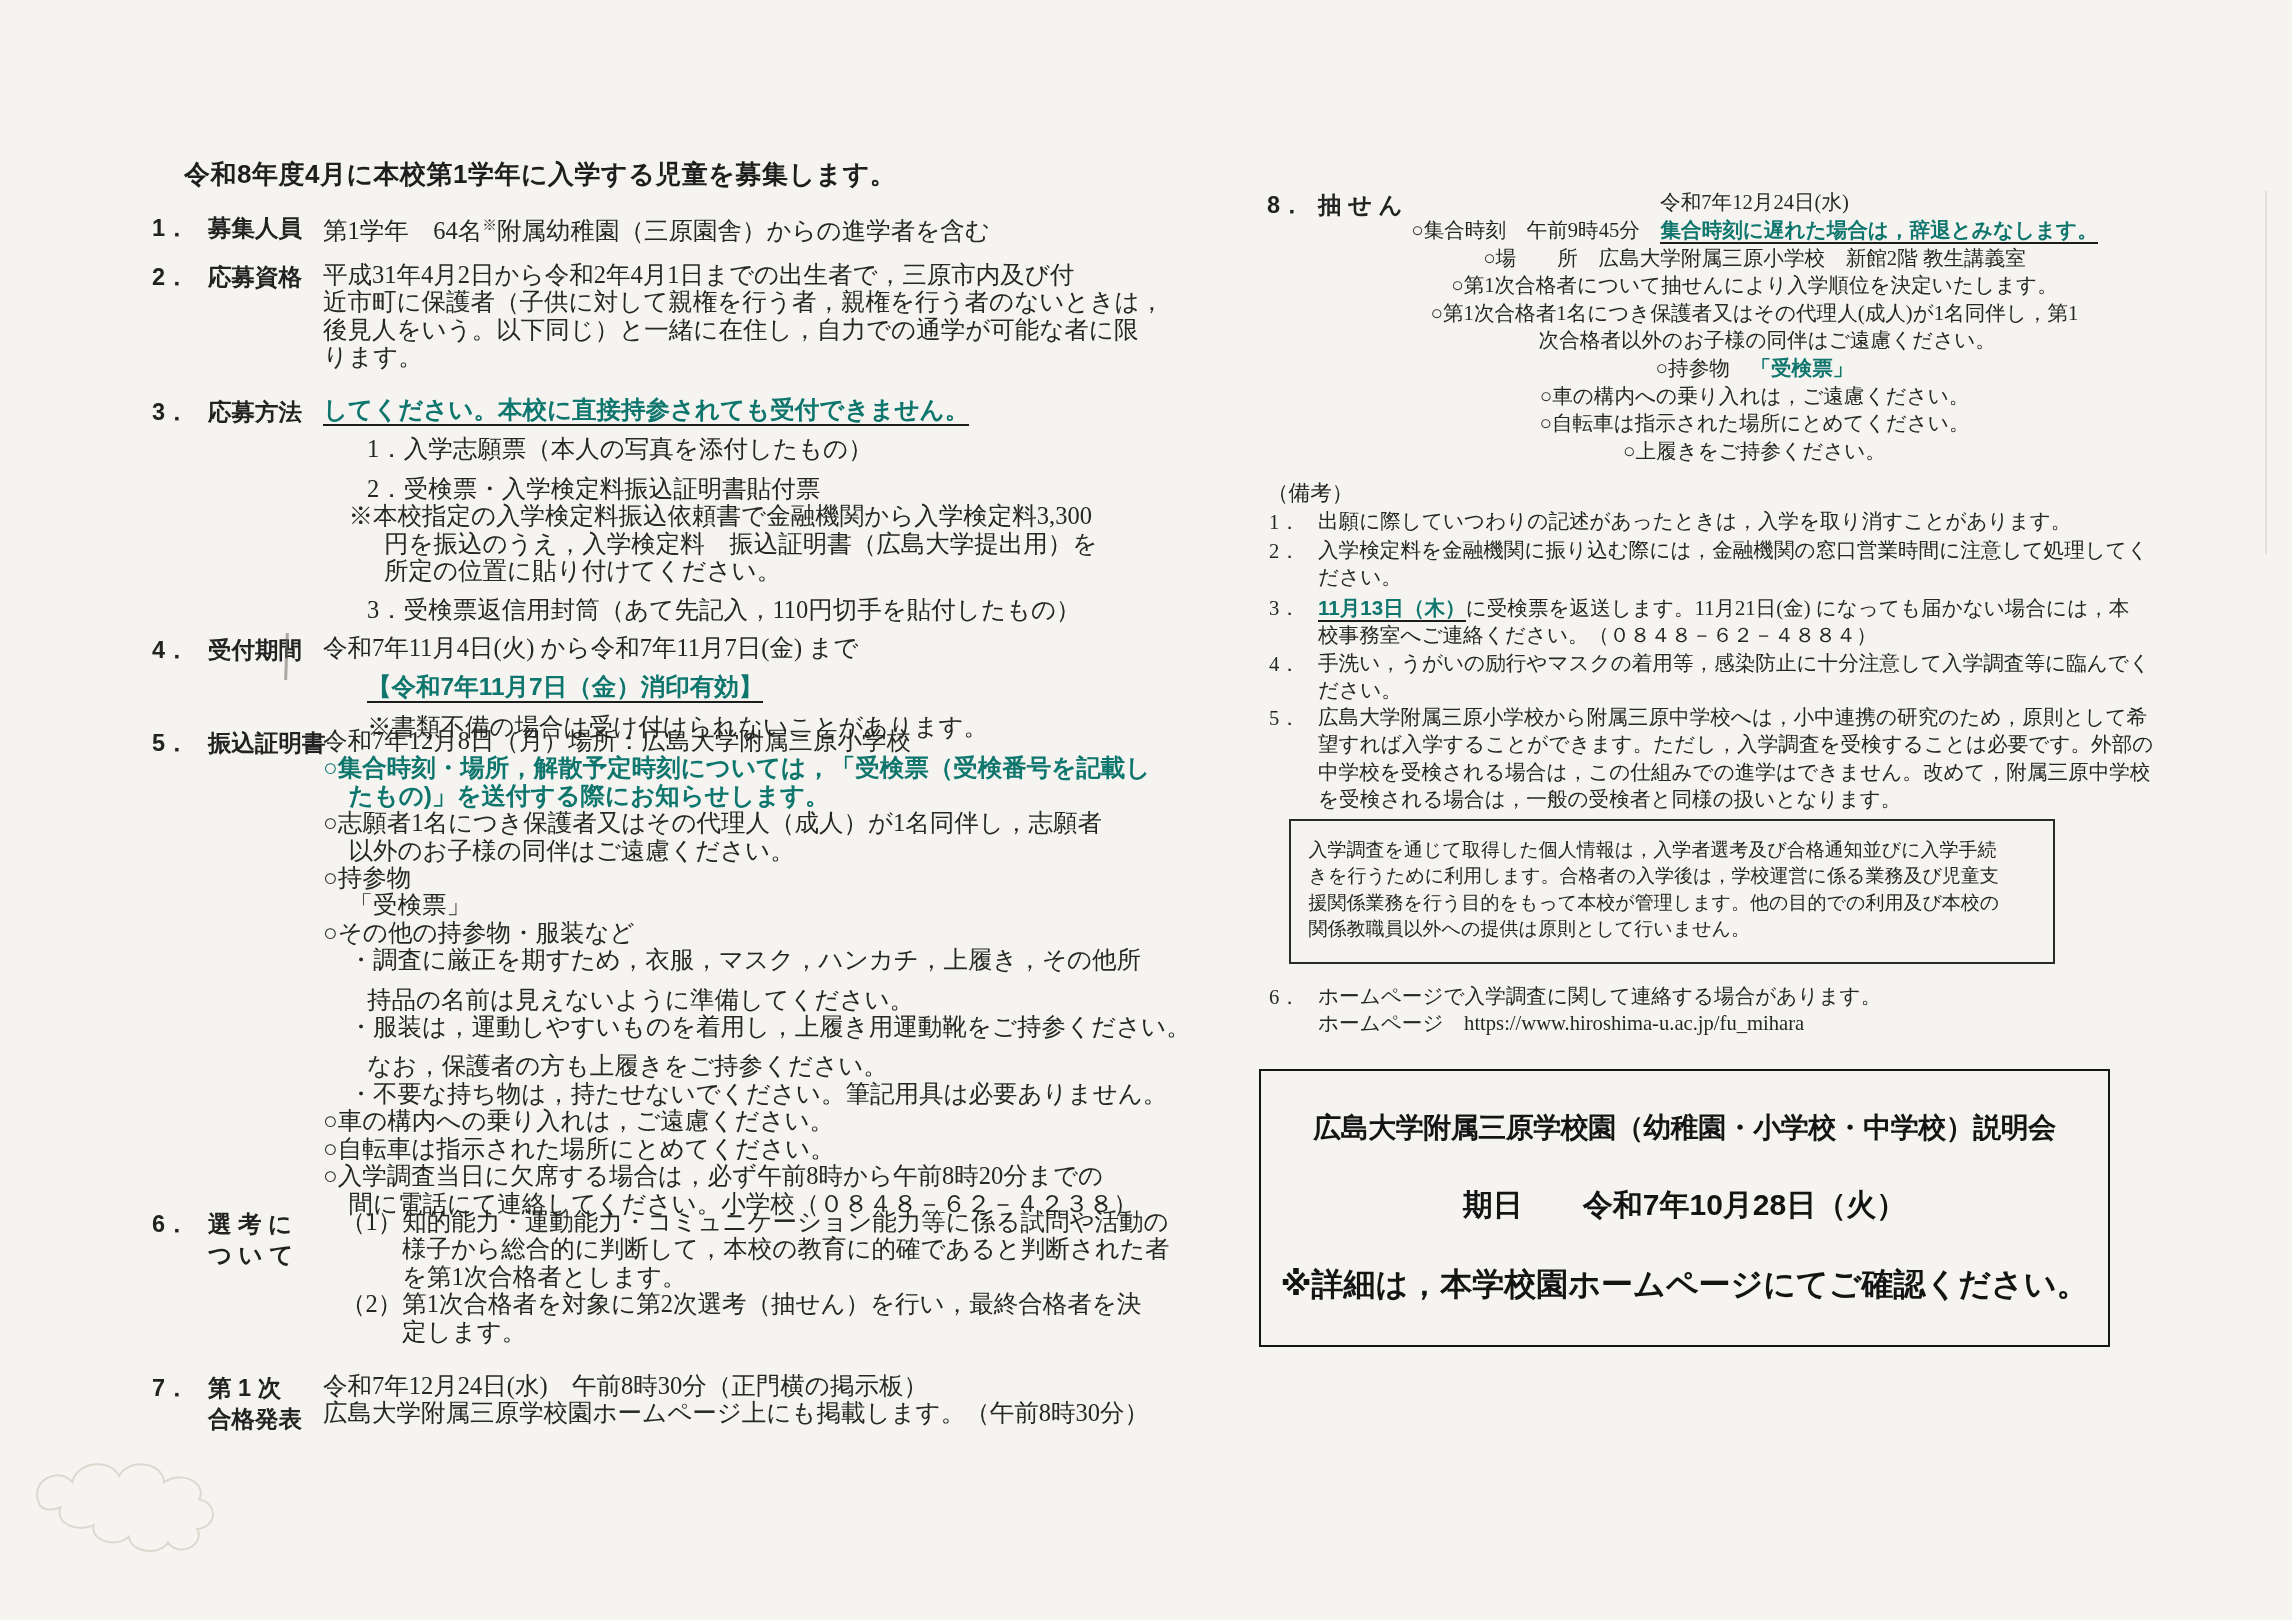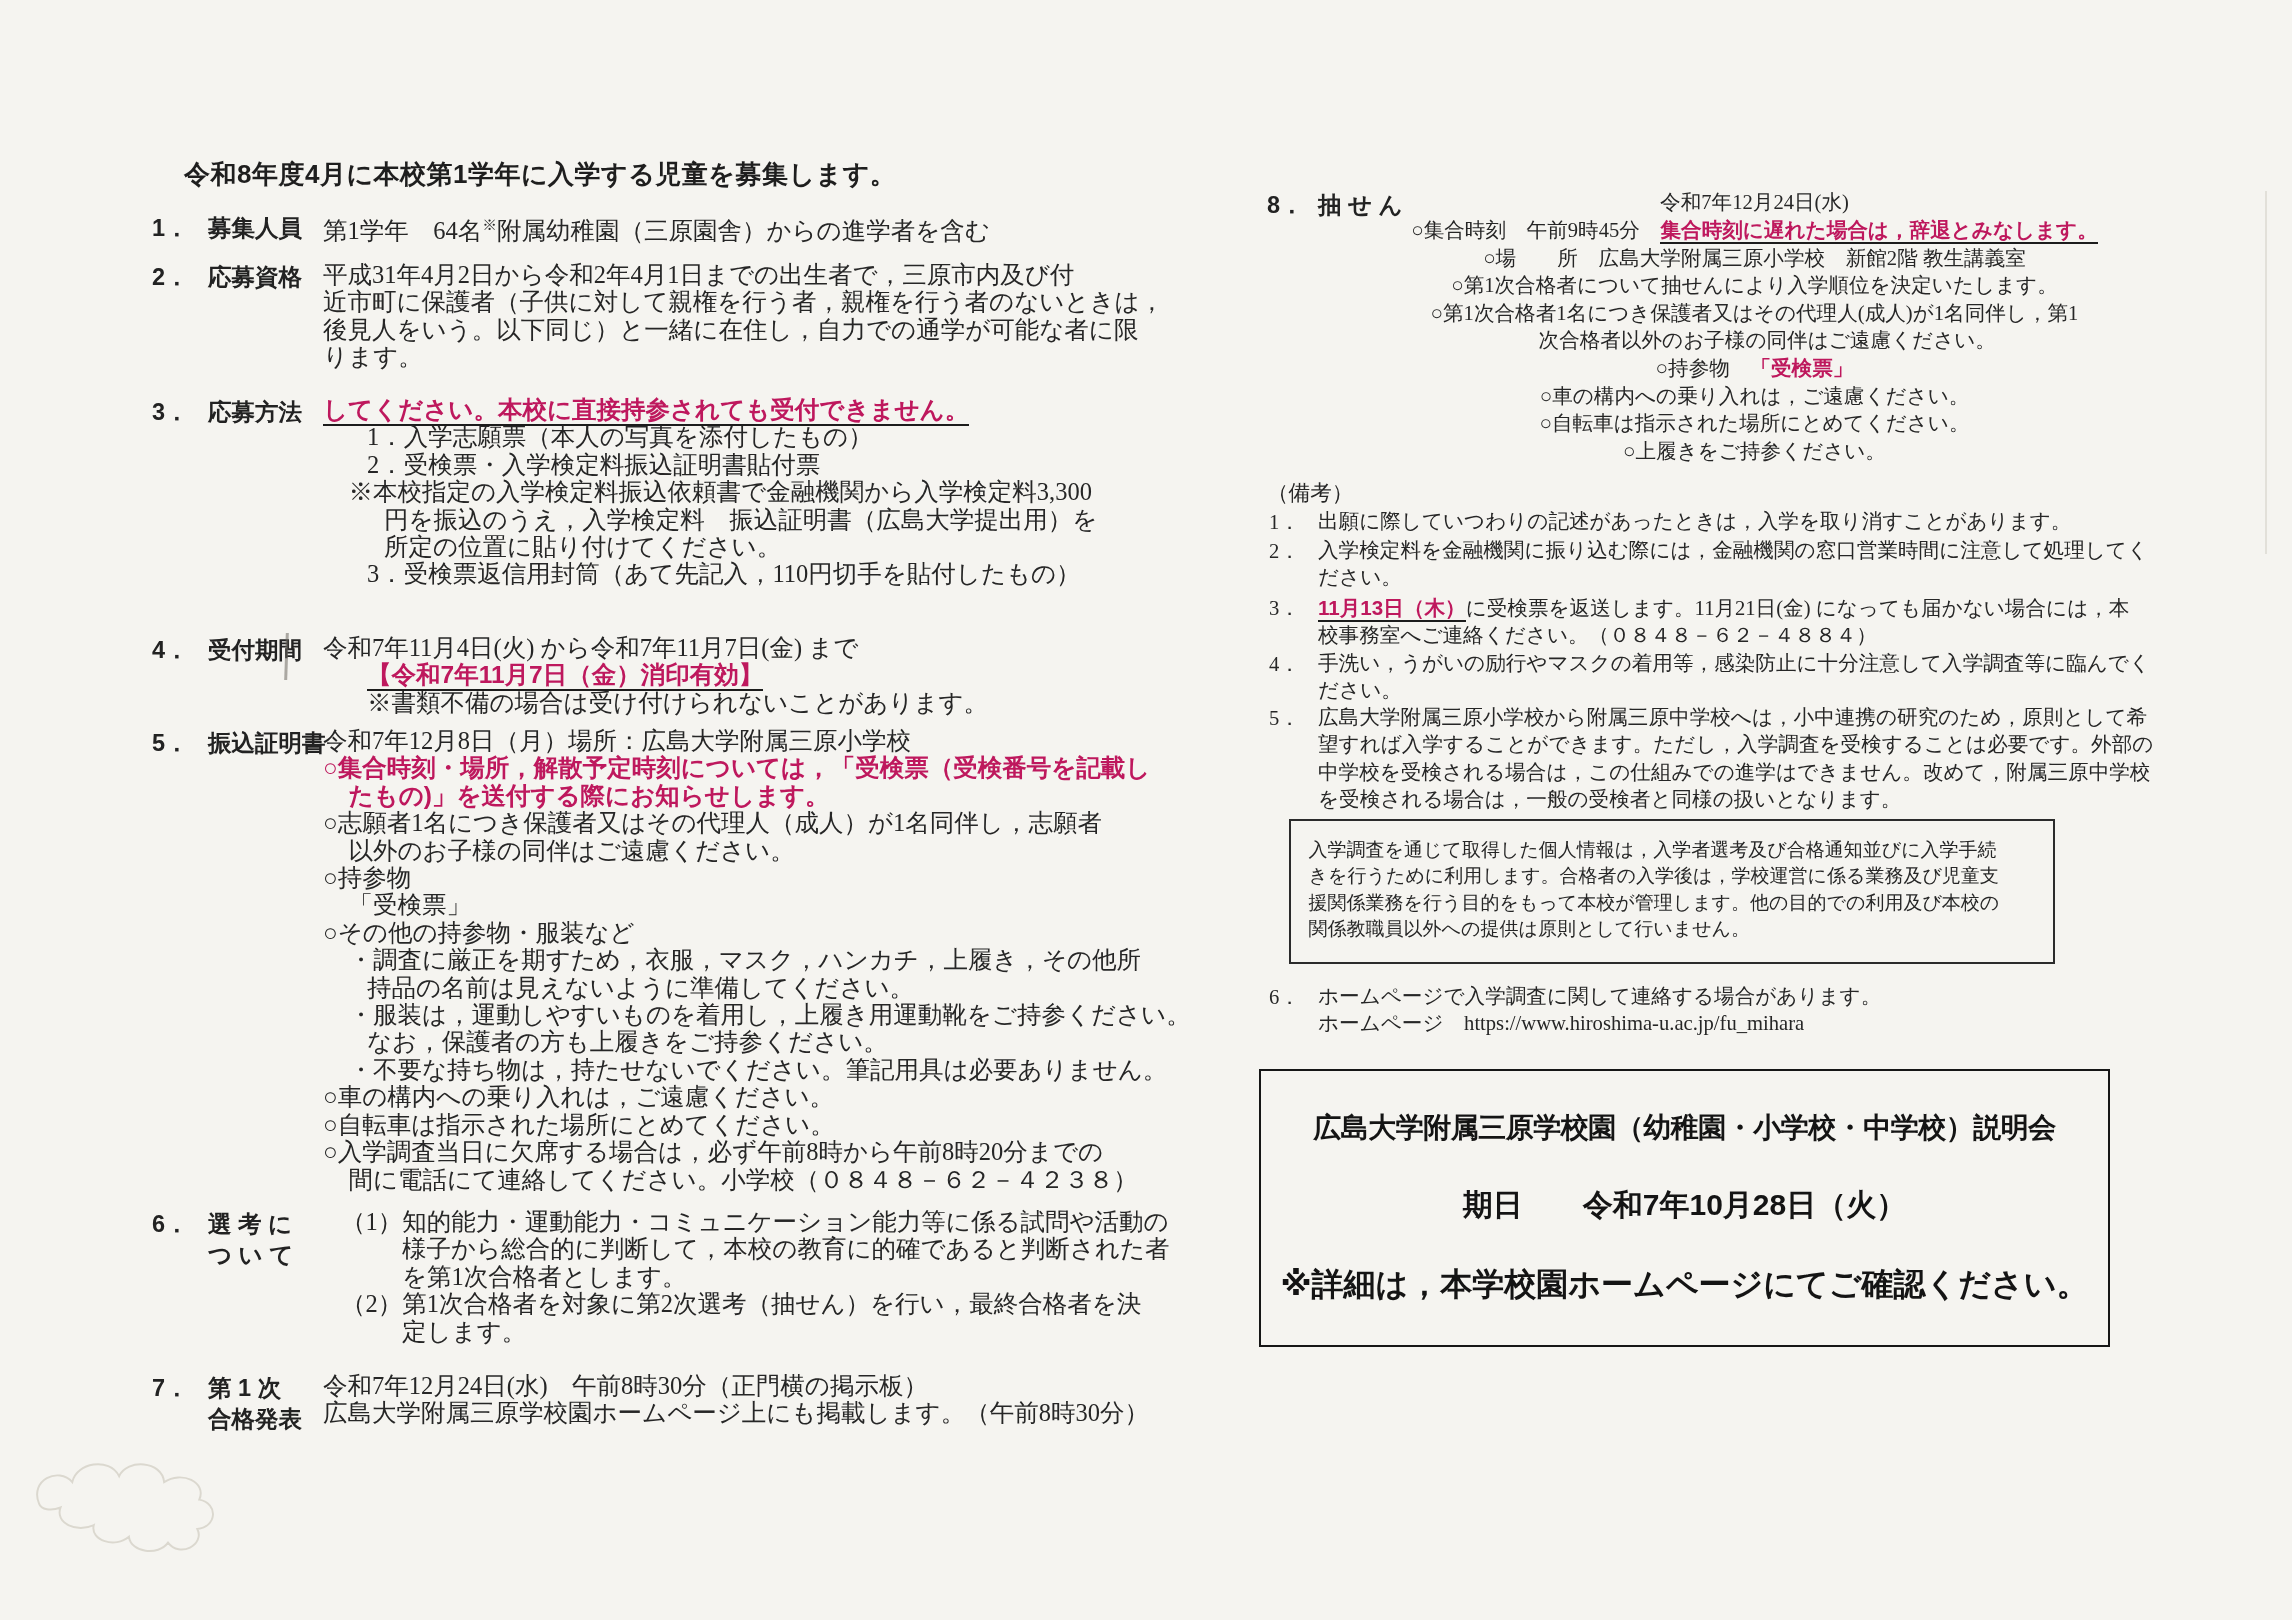--- a/index.html
+++ b/index.html
@@ -22,23 +22,23 @@
   .slabel{position:absolute;left:208px;font-family:"Liberation Sans","DejaVu Sans",sans-serif;font-weight:700;font-size:23.5px;color:#222;white-space:pre;}
   .slabel2{position:absolute;left:208px;top:31px;font-family:"Liberation Sans","DejaVu Sans",sans-serif;font-weight:700;font-size:23.5px;color:#222;white-space:pre;}
   .sbody{position:absolute;left:323px;width:882px;font-size:24.5px;line-height:27.4px;}
   .sb-348{left:341px;}
   
   .sec-r .snum{left:1267px;}
   .sec-r .slabel{left:1318px;}
   .sec-r .sbody{left:1372px;width:765px;font-size:20.6px;line-height:27.4px;text-align:center;}
   .line{white-space:pre;}
   .ind1{padding-left:25.5px;}
-  .ind2{padding-left:44px;}
+  .ind2{padding-left:44px;margin-top:12px;}
   .ind3{padding-left:61px;}
-  .g{font-family:"Liberation Sans","DejaVu Sans",sans-serif;font-weight:700;color:#be185d;}
+  .g{font-family:"Liberation Sans","DejaVu Sans",sans-serif;font-weight:700;color:#0f766e;}
   .u{border-bottom:2px solid #1c1c1c;padding-bottom:1px;}
   sup{font-size:60%;vertical-align:super;}
   
   .remarks-header{position:absolute;left:1267px;top:478px;font-size:21.6px;white-space:pre;}
   .remark{position:absolute;left:0;width:100%;}
   .rnum{position:absolute;left:1269px;font-size:20.6px;white-space:pre;}
   .rbody{position:absolute;left:1318px;width:794px;font-size:20.6px;line-height:27.4px;}
   
   .privacy-box{
     position:absolute;left:1289px;top:819px;width:727px;

